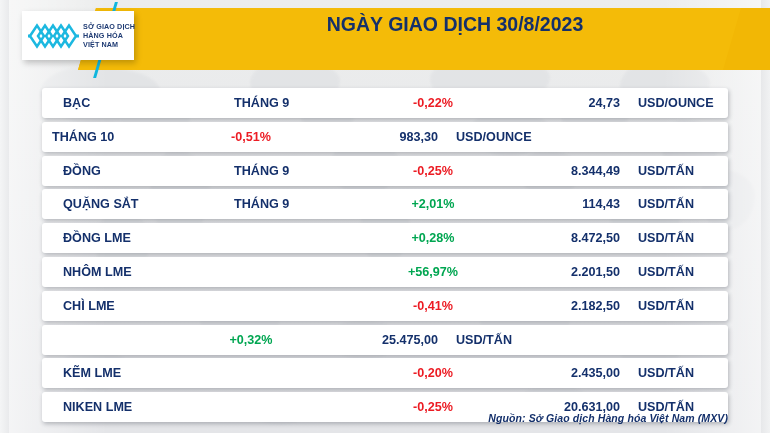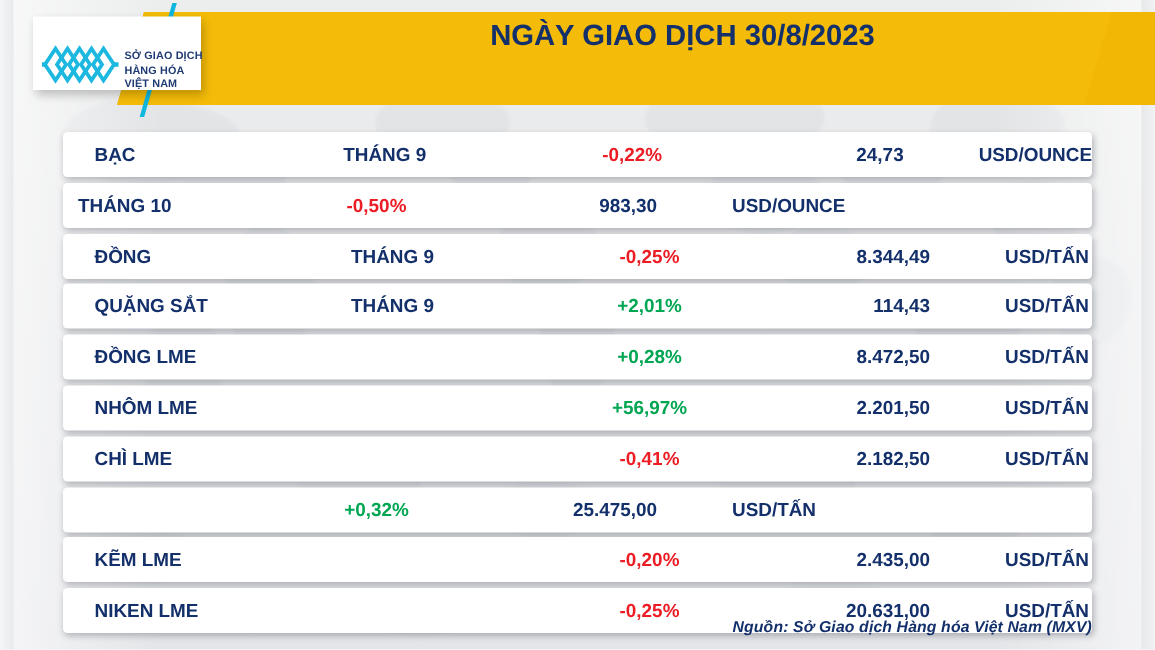--- a/index.html
+++ b/index.html
@@ -85,21 +85,21 @@
   }
   .logo-card {
     position: absolute;
     left: 22px;
     top: 11px;
     width: 112px;
     height: 49px;
     background: #ffffff;
     box-shadow: 2px 3px 6px rgba(0,0,0,0.22);
     display: flex;
-    align-items: flex-end;
+    align-items: center;
     padding-left: 5px;
   }
   .logo-mark { width: 53px; height: 34px; flex: none; }
   .logo-text {
     margin-left: 3px;
     color: #1f3b73;
     font-size: 7.2px;
     font-weight: bold;
     line-height: 1.28;
     letter-spacing: 0.1px;
@@ -136,21 +136,21 @@
     display: flex;
     align-items: center;
     color: #14306b;
     font-weight: bold;
     font-size: 12.6px;
   }
   .c-name   { width: 182px; padding-left: 21px; white-space: nowrap; }
   .c-month  { width: 150px; text-align: left; padding-left: 10px; white-space: nowrap; }
   .c-change { width: 118px; text-align: center; white-space: nowrap; }
   .c-price  { width: 128px; text-align: right; white-space: nowrap; }
-  .c-unit   { flex: 1; text-align: left; padding-left: 18px; white-space: nowrap; margin-left: 32px; }
+  .c-unit   { flex: 1; text-align: left; padding-left: 18px; white-space: nowrap; }
 
   .up   { color: #00a651; }
   .down { color: #ec1c24; }
 
   
   .source {
     position: absolute;
     right: 42px;
     bottom: 9px;
     color: #14306b;
@@ -232,21 +232,21 @@
   <div class="table" id="price-table">
       <div class="row">
         <div class="c-name">BẠC</div>
         <div class="c-month">THÁNG 9</div>
         <div class="c-change down">-0,22%</div>
         <div class="c-price">24,73</div>
         <div class="c-unit">USD/OUNCE</div>
       </div>
       <div class="row">
         <div class="c-month">THÁNG 10</div>
-        <div class="c-change down">-0,50%</div>
+        <div class="c-change down">-0,51%</div>
         <div class="c-price">983,30</div>
         <div class="c-unit">USD/OUNCE</div>
       </div>
       <div class="row">
         <div class="c-name">ĐỒNG</div>
         <div class="c-month">THÁNG 9</div>
         <div class="c-change down">-0,25%</div>
         <div class="c-price">8.344,49</div>
         <div class="c-unit">USD/TẤN</div>
       </div>

